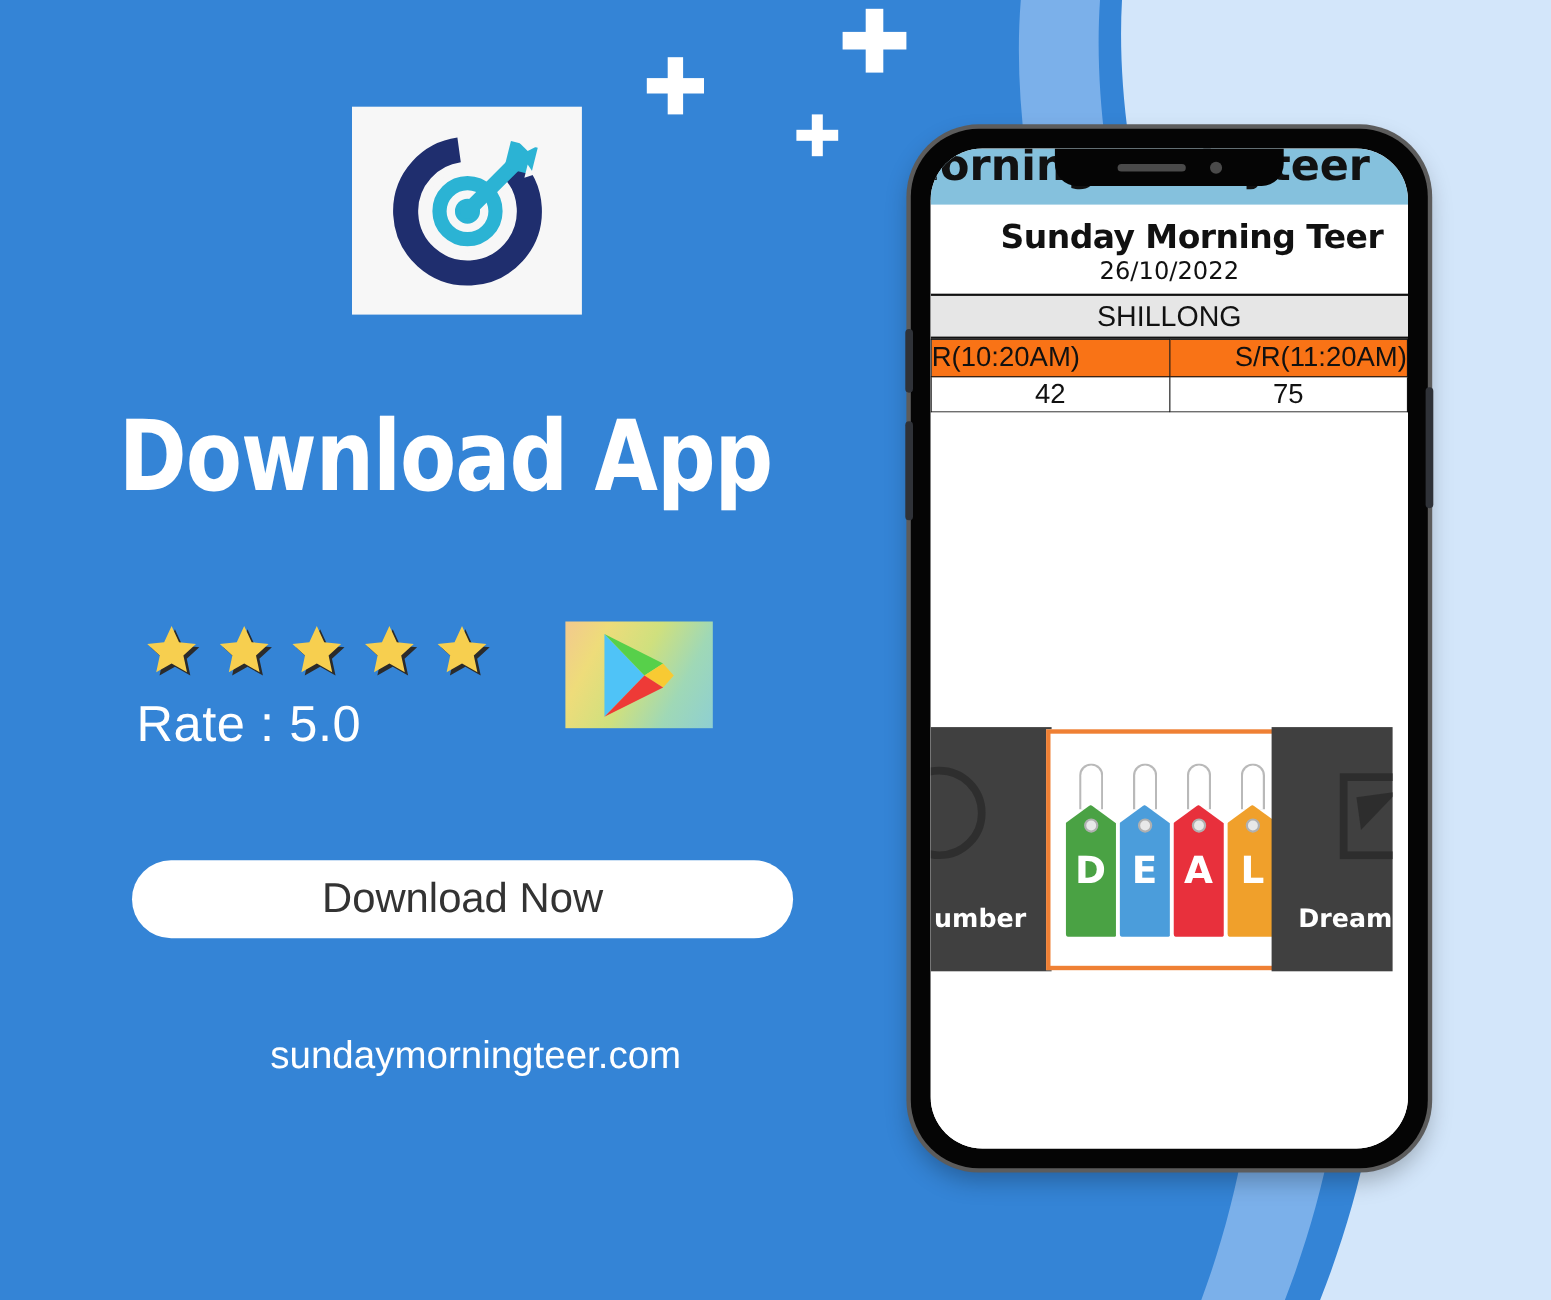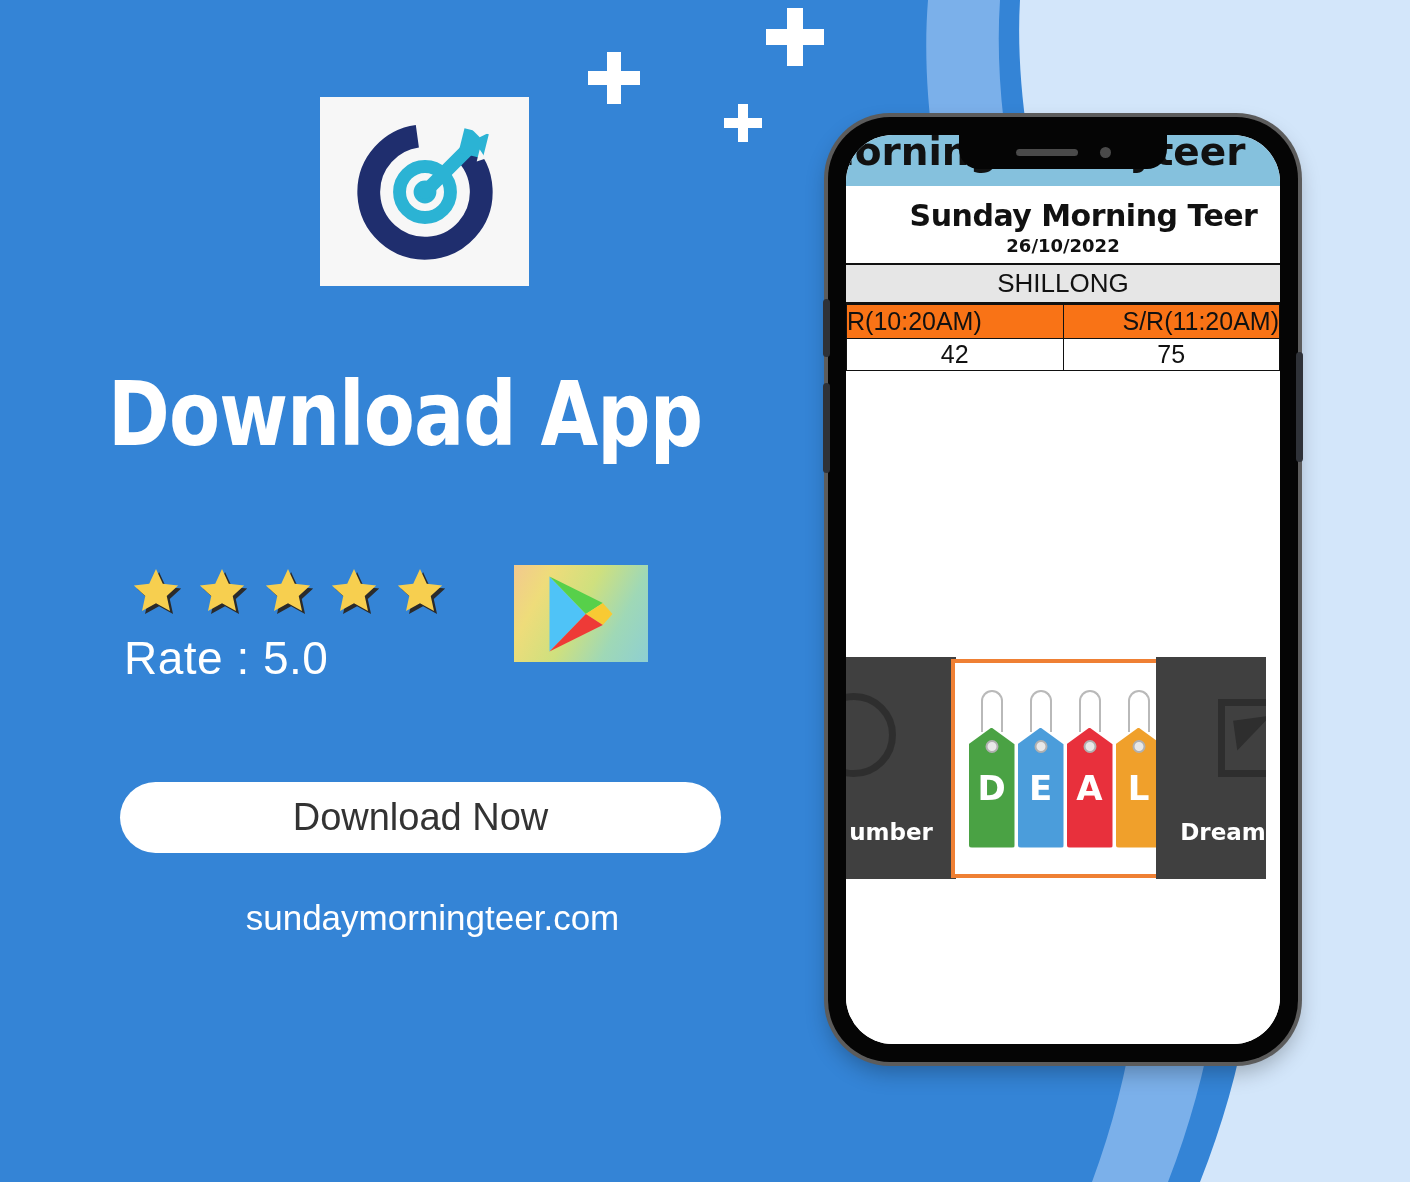--- a/index.html
+++ b/index.html
@@ -64,21 +64,21 @@
   
   #download-btn {
     position:absolute; left:120px; top:782px; width:601px; height:71px;
     background:#ffffff; border-radius:36px; border:none;
     color:#333333; font-size:38px; font-family:"Liberation Sans", sans-serif;
     cursor:pointer; display:flex; align-items:center; justify-content:center;
   }
 
   
   #site-url {
-    position:absolute; left:0; top:898px; width:865px; text-align:center;
+    position:absolute; left:0; top:940px; width:865px; text-align:center;
     color:#ffffff; font-size:35px; font-family:"Liberation Sans", sans-serif;
   }
 
   
   #phone {
     position:absolute; left:828px; top:117px; width:470px; height:945px;
     background:#050505; border-radius:62px;
     box-shadow:0 0 0 4px #5c5c5c, 0 10px 22px rgba(0,0,0,.28);
   }
   .side-btn { position:absolute; background:#2f3238; border-radius:4px; }
@@ -107,21 +107,21 @@
     position:absolute; left:-32px; top:-6px;
     font-size:39px; font-weight:bold; color:#111111;
     font-family:"DejaVu Sans", sans-serif; white-space:nowrap;
   }
   #result-card { background:#ffffff; }
   #result-title {
     text-align:center; font-size:30px; font-weight:bold; color:#111111;
     font-family:"DejaVu Sans", sans-serif; padding-top:12px; letter-spacing:-0.5px;padding-left:41px;
   }
   #result-date {
-    text-align:center; font-size:18px; font-weight:bold; color:#111111;
+    text-align:center; font-size:22px; font-weight:normal; color:#111111;
     font-family:"DejaVu Sans", sans-serif; padding:2px 0 7px;
   }
   #city-row {
     background:#e6e6e6; border-top:2px solid #111; border-bottom:2px solid #111;
     text-align:center; font-size:26px; color:#111111; padding:3px 0;
   }
   #teer-table { width:100%; border-collapse:collapse; table-layout:fixed; }
   #teer-table th {
     background:#f97316; font-weight:normal; font-size:25px; color:#111111;
     border:1px solid #111; padding:2px 4px; height:34px;

